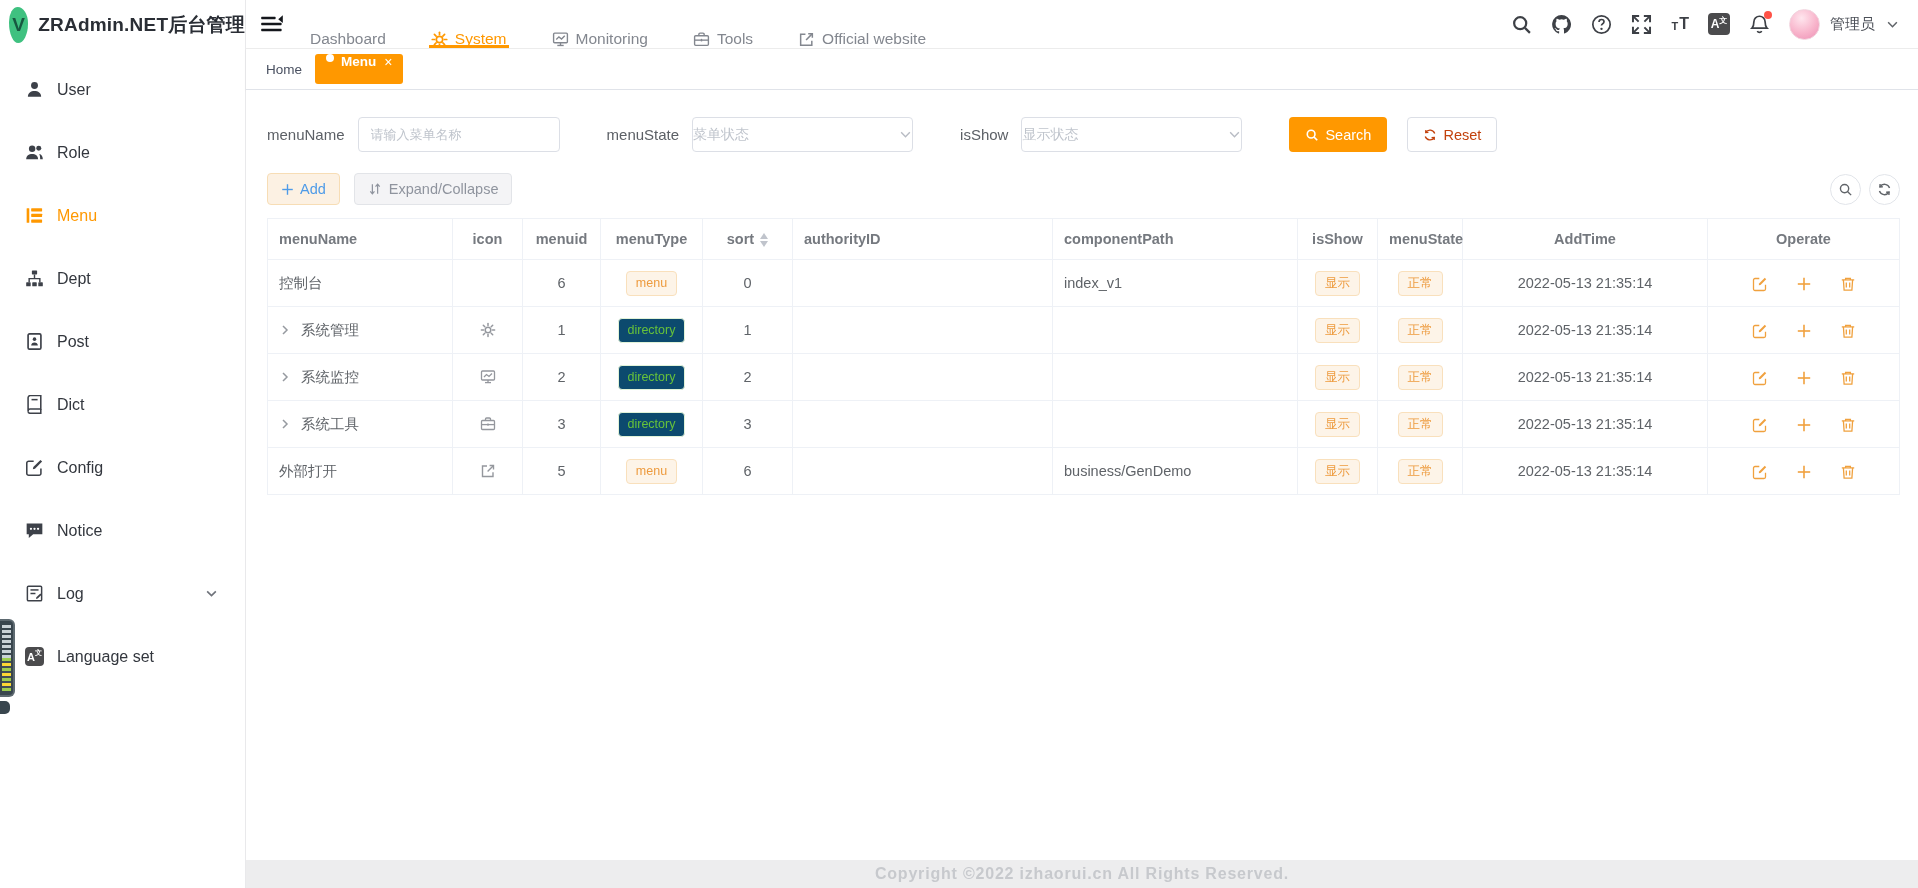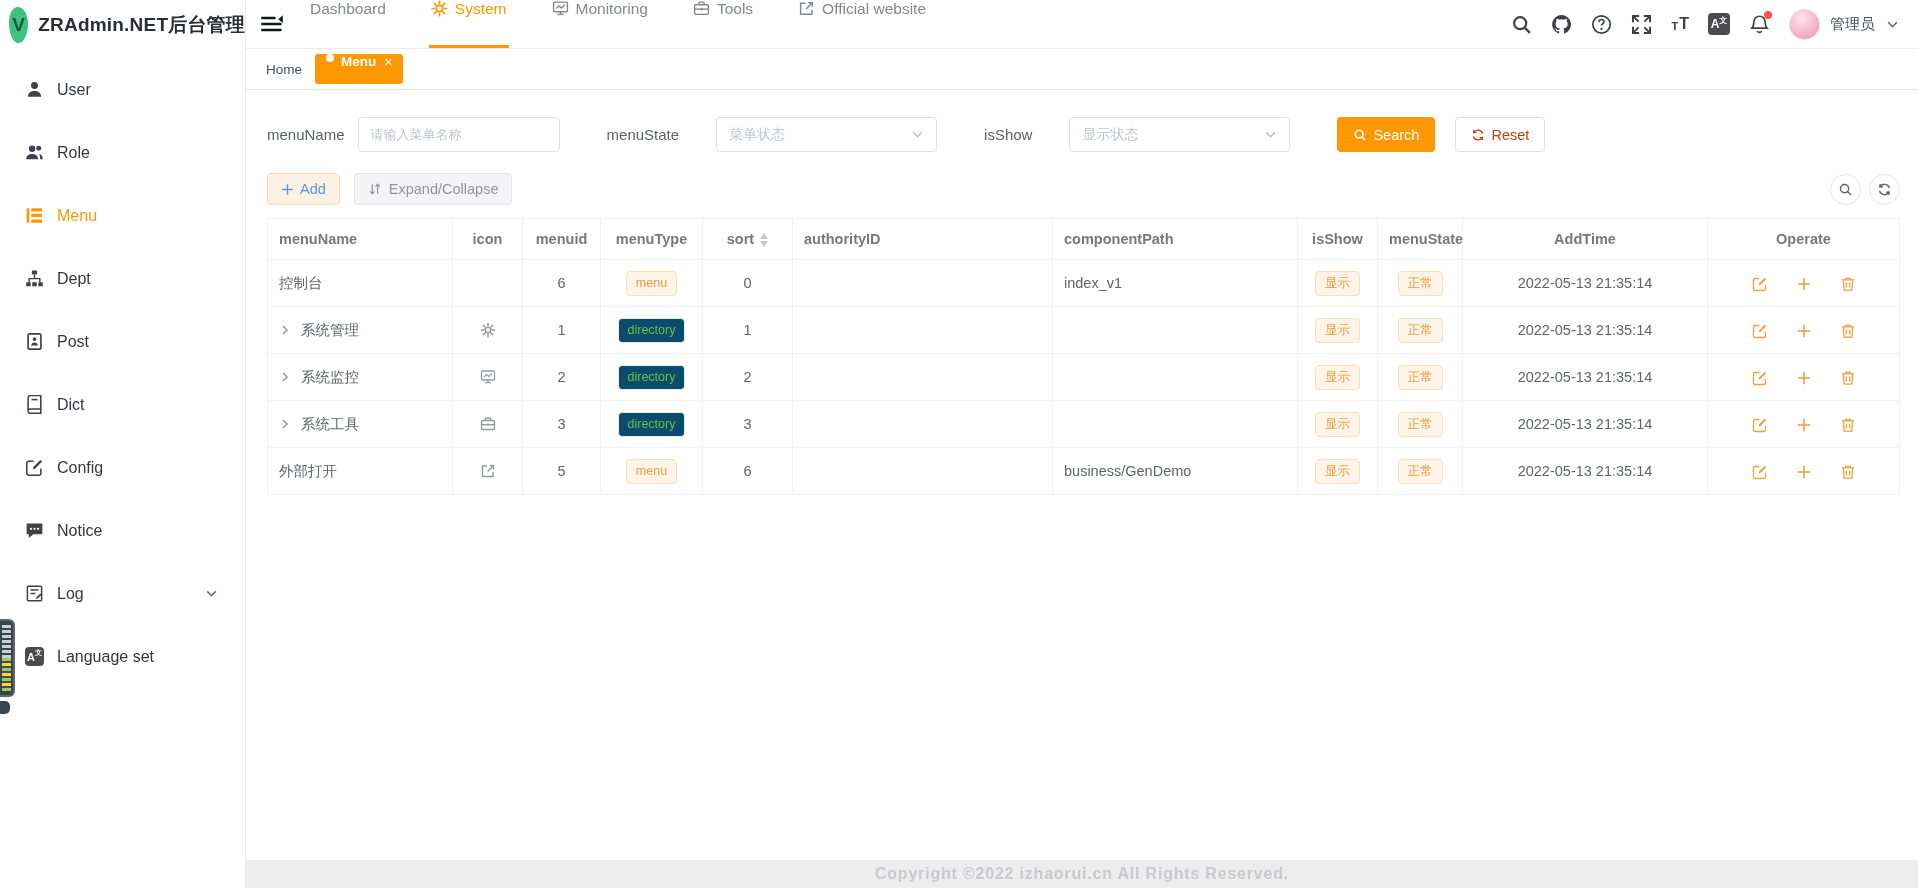--- a/index.html
+++ b/index.html
@@ -24,21 +24,21 @@
   .sub-arrow { margin-left:auto; margin-right:27px; color:#6f737b; display:inline-flex; width:13px; height:13px; }
   .lang-badge { width:19px; height:19px; background:#4b4b4d; border-radius:4px; color:#fff; display:flex; align-items:center; justify-content:center; font-size:11px; font-weight:700; }
   .lang-badge b { font-size:7px; position:relative; top:-4px; font-weight:700; }
 
   
   .main { flex:1; display:flex; flex-direction:column; min-width:0; }
 
   .topbar { height:49px; display:flex; align-items:center; border-bottom:1px solid #ededed; padding:0 19px 0 14px; }
   .collapse-btn { width:24px; height:22px; color:#14171c; cursor:pointer; display:inline-flex; }
   .nav { display:flex; height:100%; margin-left:26px; }
-  .nav-item { display:flex; align-items:flex-start; gap:7px; margin-right:45px; color:#83878f; font-size:15.5px; position:relative; cursor:pointer; white-space:nowrap; }
+  .nav-item { display:flex; align-items:flex-end; gap:7px; margin-right:45px; color:#83878f; font-size:15.5px; position:relative; cursor:pointer; white-space:nowrap; }
   .nav-item .ni { width:17px; height:17px; display:inline-flex; }
   .nav-item.active { color:var(--accent); }
   .nav-item.active::after { content:""; position:absolute; left:-2px; right:-2px; bottom:0; height:3px; background:var(--accent); }
   .topbar-right { margin-left:auto; display:flex; align-items:center; gap:19px; }
   .tb-icon { width:21px; height:21px; color:#3d4046; display:inline-flex; cursor:pointer; position:relative; }
   .tb-icon svg { width:100%; height:100%; }
   .font-icon { font-weight:700; color:#3d4046; font-size:16px; display:inline-flex; align-items:flex-end; cursor:pointer; line-height:1; }
   .font-icon i { font-style:normal; font-size:11px; margin-right:1px; }
   .translate-badge { width:22px; height:22px; background:#4b4b4d; border-radius:4px; color:#fff; display:flex; align-items:center; justify-content:center; font-size:12px; font-weight:700; cursor:pointer; }
   .translate-badge b { font-size:8px; position:relative; top:-4px; }
@@ -56,21 +56,21 @@
   .tab-close { font-size:14px; margin-left:1px; cursor:pointer; font-weight:400; }
 
   .content { flex:1; padding:27px 18px 0 21px; position:relative; background:#fff; }
 
   
   .filter-row { display:flex; align-items:center; }
   .f-group { display:flex; align-items:center; margin-right:47px; }
   .f-label { font-size:15px; color:#5c6066; margin-right:13px; white-space:nowrap; }
   .f-input { width:202px; height:35px; border:1px solid #dcdfe6; border-radius:4px; padding:0 12px; font-size:13px; color:#606266; outline:none; }
   .f-input::placeholder { color:#bfc4cc; }
-  .f-select { width:221px; height:35px; border:1px solid #dcdfe6; border-radius:4px; display:flex; align-items:center; justify-content:space-between; padding:0 12px; cursor:pointer; background:#fff;margin-left:24px; }
+  .f-select { width:221px; height:35px; border:1px solid #dcdfe6; border-radius:4px; display:flex; align-items:center; justify-content:space-between; padding:0 0; cursor:pointer; background:#fff; }
   .f-select .ph { color:#bfc4cc; font-size:14px; }
   .f-select .dd { width:13px; height:13px; color:#b8bcc4; display:inline-flex; }
   .btn { height:35px; border-radius:4px; font-size:14.5px; display:inline-flex; align-items:center; gap:6px; cursor:pointer; border:1px solid transparent; padding:0 15px; }
   .btn .bi { width:14px; height:14px; display:inline-flex; }
   .btn-search { background:var(--accent); color:#fff; }
   .btn-reset { background:#fff; border-color:#dcdfe6; color:#c2410c; margin-left:20px;align-items:center; }
 
   
   .toolbar-row { margin-top:21px; display:flex; align-items:center; }
   .btn-add { height:32px; padding:0 13px; background:#fcf1e3; border:1px solid #f7ddb5; color:#4e9be8; border-radius:4px; font-size:14.5px; gap:6px; display:inline-flex; align-items:center; cursor:pointer; }

